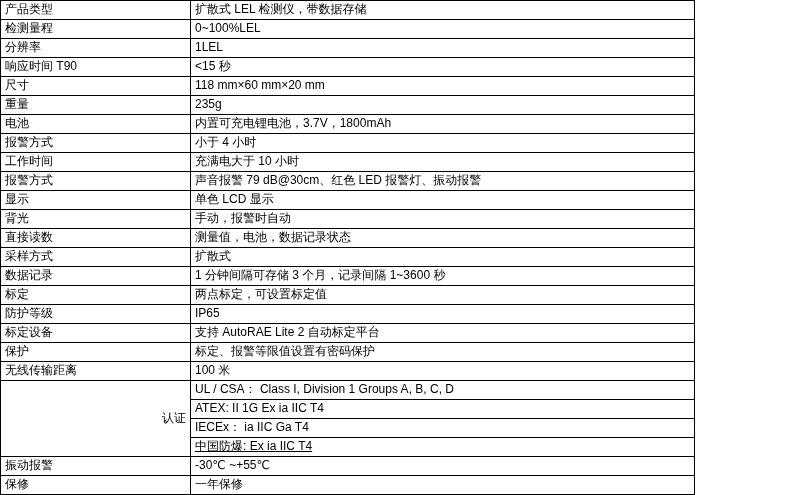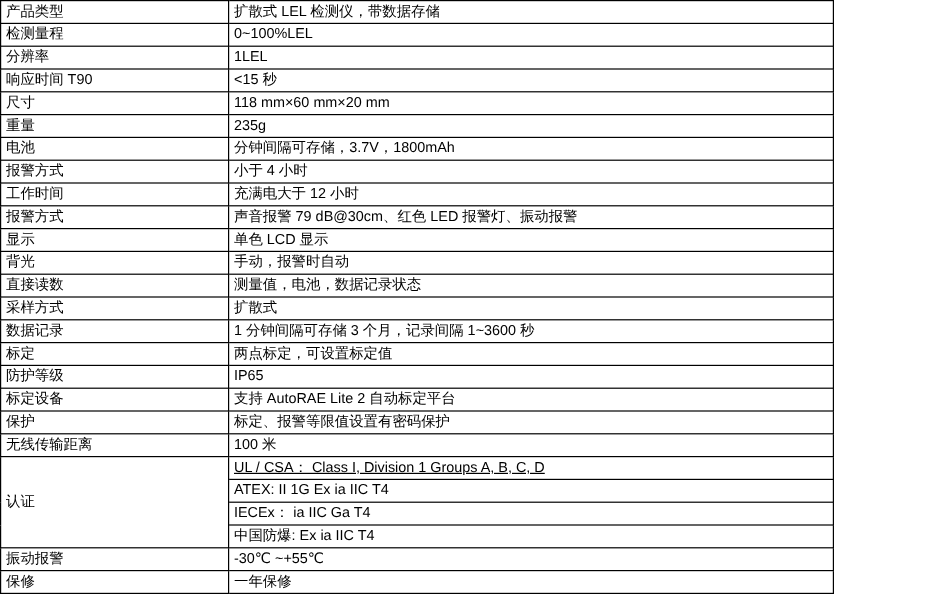--- a/index.html
+++ b/index.html
@@ -33,32 +33,32 @@
   }
   td.label-cell {
     width: 190px;
   }
   td.value-cell {
     width: 504px;
   }
   
   td.cert-label {
     vertical-align: middle;
-    text-align: left;
+    text-align: right;
   }
   .cert-row td.cert-value {
     border-top: none;
     border-bottom: none;
   }
   .cert-row.cert-first td.cert-value {
     border-top: 1px solid #000000;
-    text-decoration: underline;
   }
   .cert-row.cert-last td.cert-value {
     border-bottom: 1px solid #000000;
+    text-decoration: underline;
   }
 </style>
 </head>
 <body>
 
 <table id="spec-table">
   <tbody>
     <tr>
       <td class="label-cell">产品类型</td>
       <td class="value-cell">扩散式 LEL 检测仪，带数据存储</td>
@@ -78,29 +78,29 @@
     <tr>
       <td class="label-cell">尺寸</td>
       <td class="value-cell">118 mm×60 mm×20 mm</td>
     </tr>
     <tr>
       <td class="label-cell">重量</td>
       <td class="value-cell">235g</td>
     </tr>
     <tr>
       <td class="label-cell">电池</td>
-      <td class="value-cell">分钟间隔可存储，3.7V，1800mAh</td>
+      <td class="value-cell">内置可充电锂电池，3.7V，1800mAh</td>
     </tr>
     <tr>
       <td class="label-cell">报警方式</td>
       <td class="value-cell">小于 4 小时</td>
     </tr>
     <tr>
       <td class="label-cell">工作时间</td>
-      <td class="value-cell">充满电大于 12 小时</td>
+      <td class="value-cell">充满电大于 10 小时</td>
     </tr>
     <tr>
       <td class="label-cell">报警方式</td>
       <td class="value-cell">声音报警 79 dB@30cm、红色 LED 报警灯、振动报警</td>
     </tr>
     <tr>
       <td class="label-cell">显示</td>
       <td class="value-cell">单色 LCD 显示</td>
     </tr>
     <tr>

